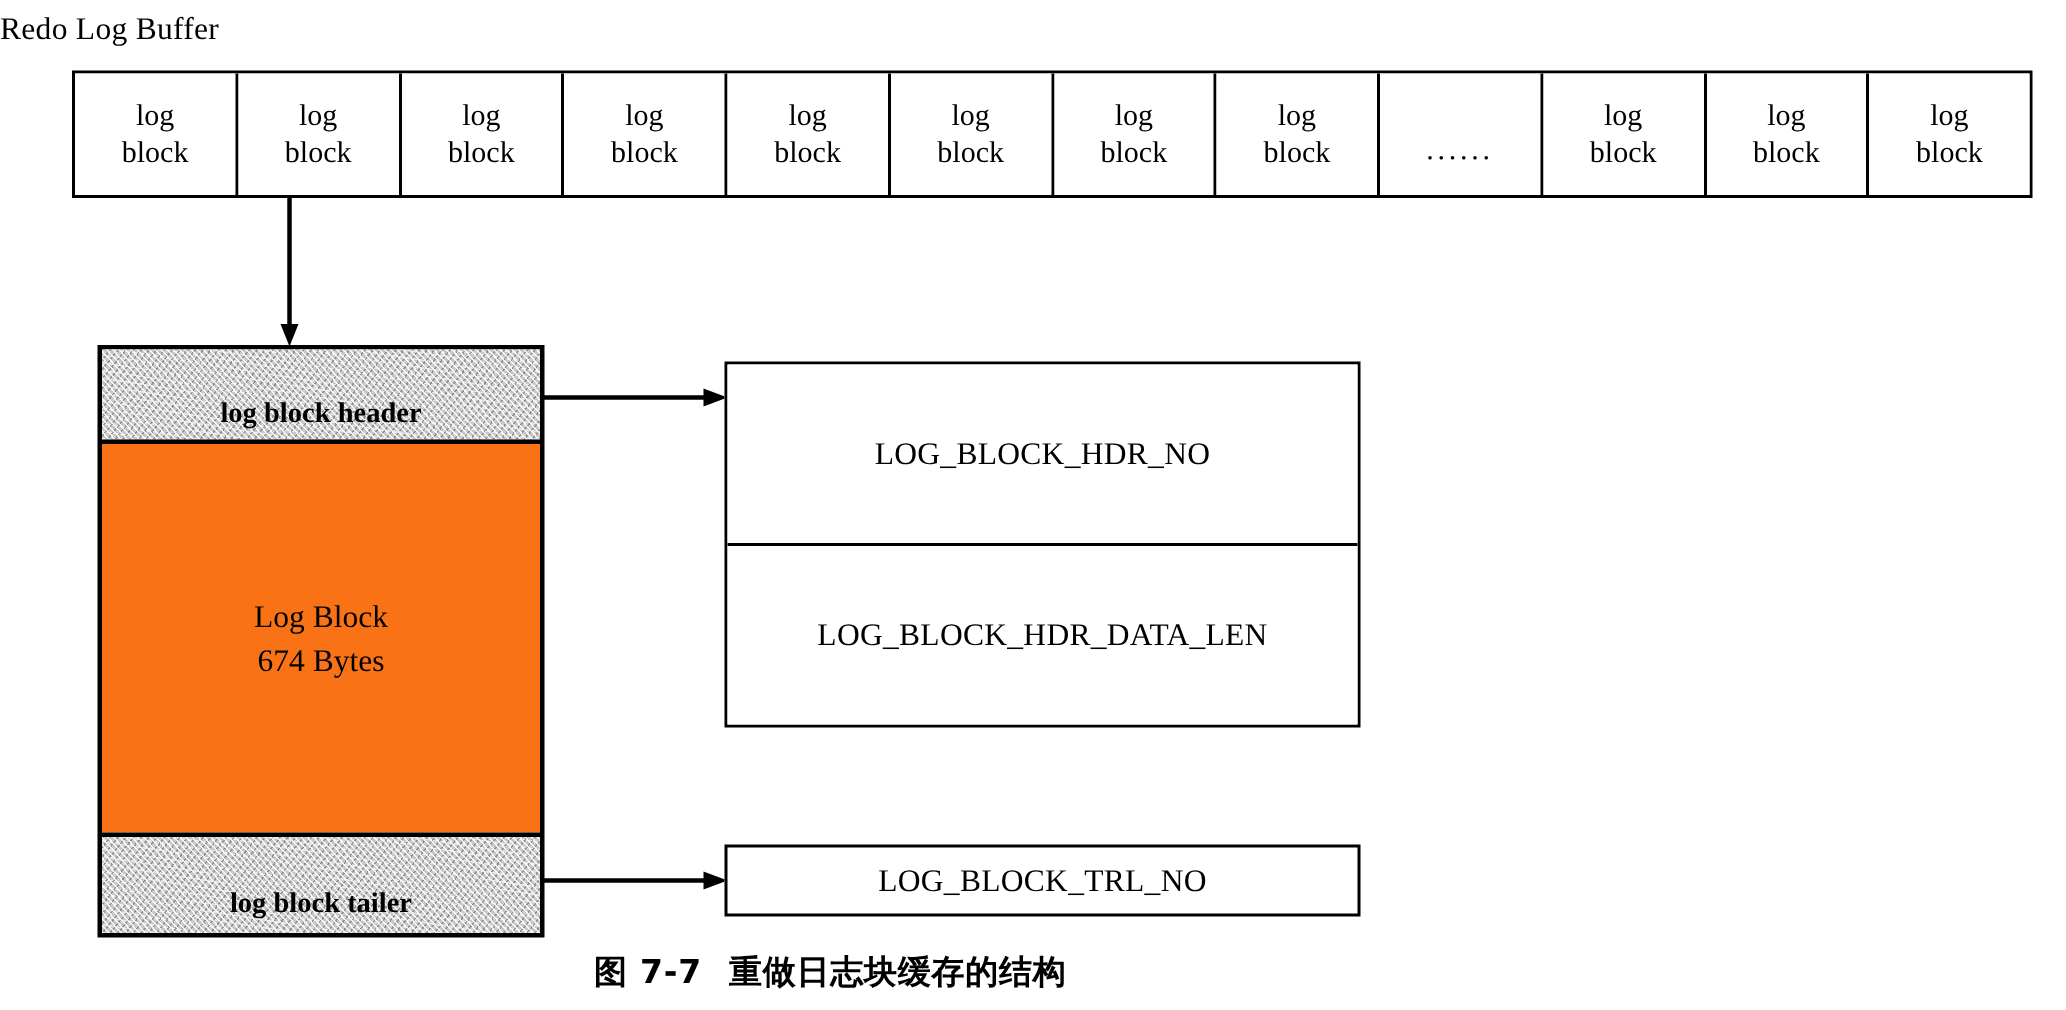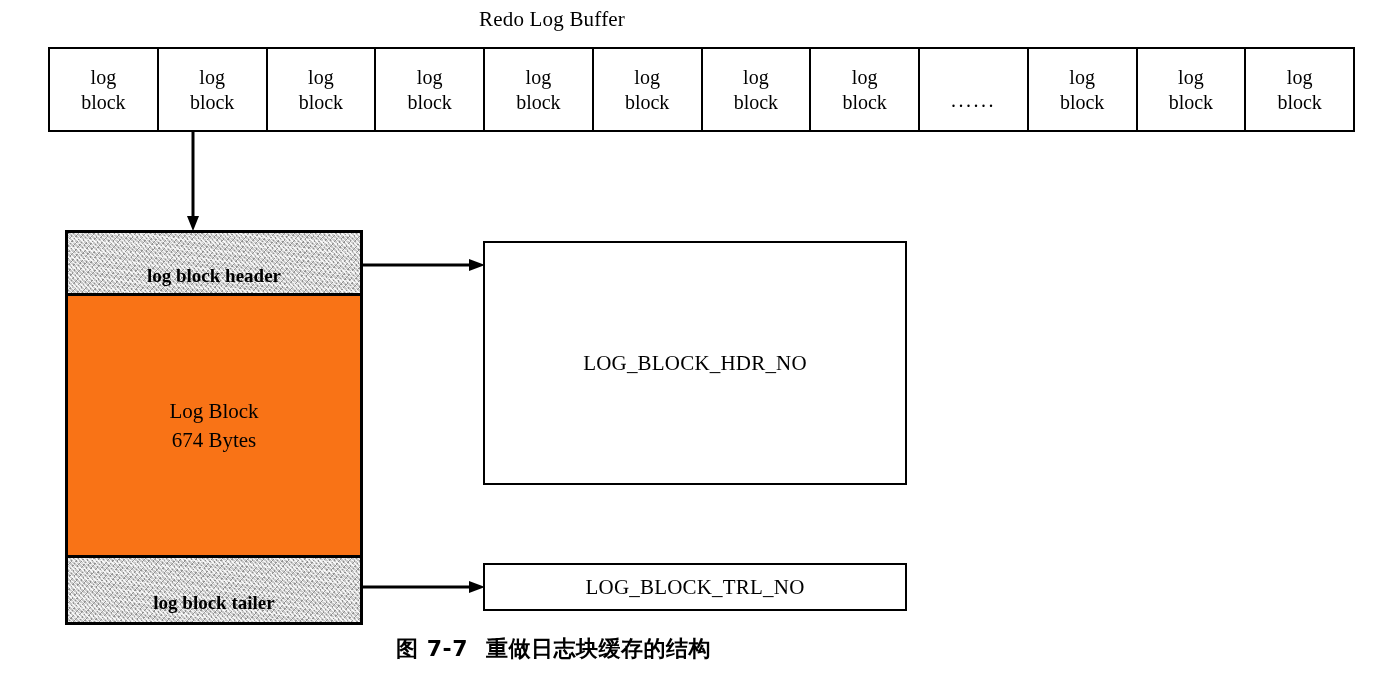--- a/index.html
+++ b/index.html
@@ -16,21 +16,20 @@
     color: #000000;
     -webkit-font-smoothing: antialiased;
   }
 
   
   #buffer-title {
     position: absolute;
     left: 0;
     top: 6px;
     width: 1104px;
-    text-align: center;
     font-size: 21px;
     line-height: 26px;
     letter-spacing: 0.2px;
   }
 
   
   #buffer-row {
     position: absolute;
     left: 48px;
     top: 47px;
@@ -259,19 +258,20 @@
   <polygon points="123,7 107,1 107,13" fill="#000"></polygon>
 </svg>
 
 <svg class="h-arrow" id="arrow-tailer" viewBox="0 0 124 14">
   <line x1="0" y1="7" x2="110" y2="7" stroke="#000" stroke-width="3"></line>
   <polygon points="123,7 107,1 107,13" fill="#000"></polygon>
 </svg>
 
 <div id="header-fields">
   <div class="field-row">LOG_BLOCK_HDR_NO</div>
+  <div class="field-row">LOG_BLOCK_HDR_DATA_LEN</div>
 </div>
 
 <div id="trailer-field">LOG_BLOCK_TRL_NO</div>
 
 <div id="figure-caption">
   <span class="fig-no">图 7-7</span><span>重做日志块缓存的结构</span>
 </div>
 
 </body></html>

